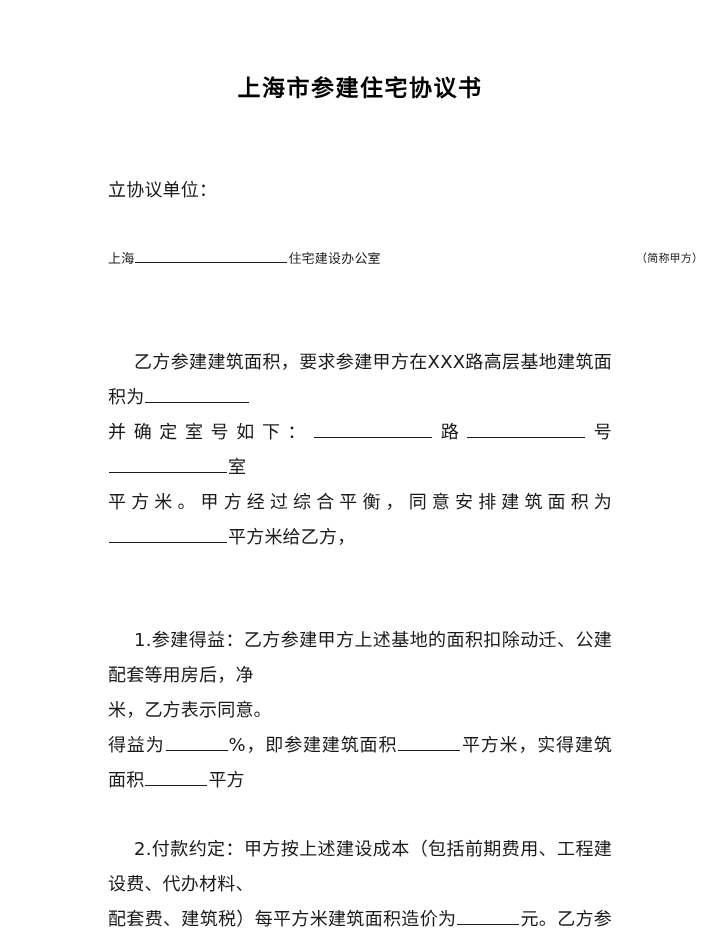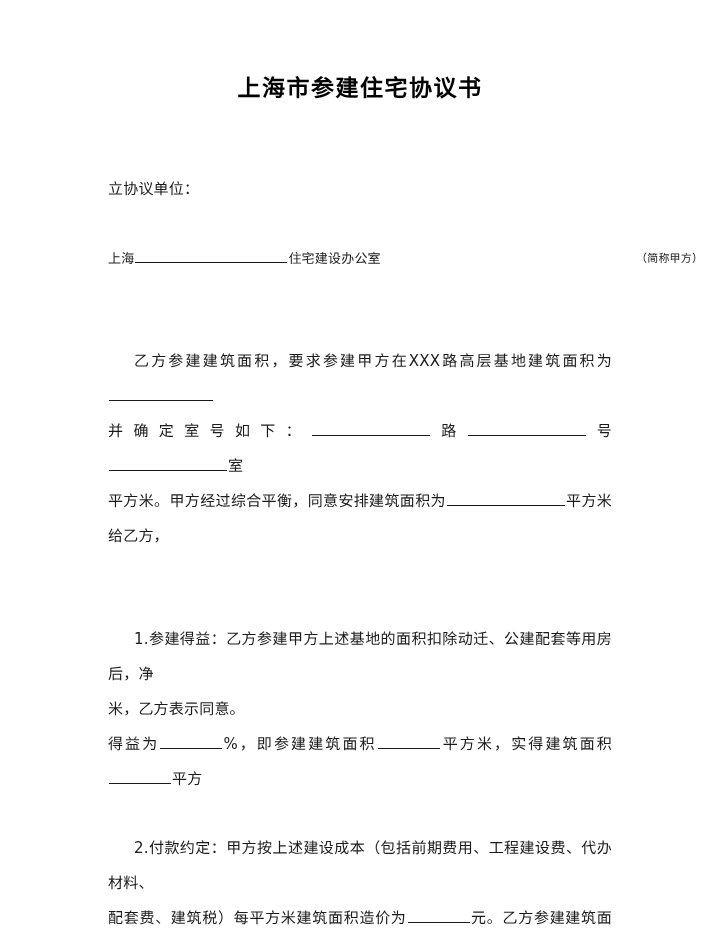--- a/index.html
+++ b/index.html
@@ -37,21 +37,21 @@
     line-height: 1.3;
     color: #000000;
   }
 
   .block {
     margin: 0;
     padding: 0;
   }
 
   .para {
-    font-size: 15px;
+    font-size: 18px;
     line-height: 35px;
     color: #1a1a1a;
     text-align: justify;
     text-justify: inter-ideograph;
     margin: 0;
     letter-spacing: 0.2px;
     white-space: pre-wrap;
   }
 
   .para.indent {

